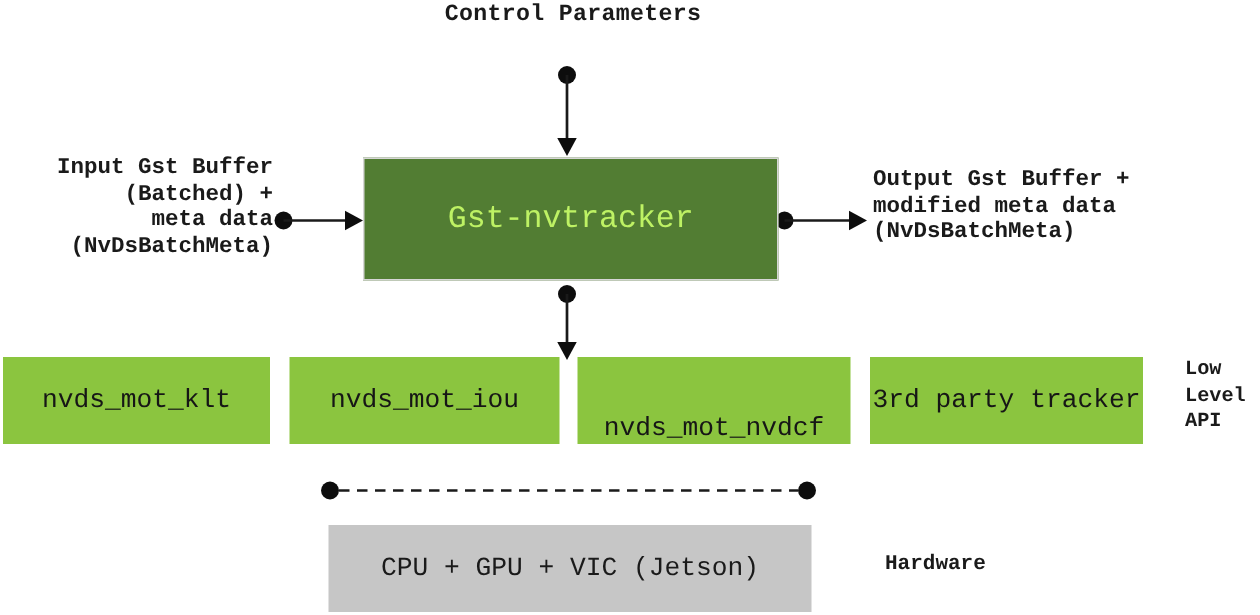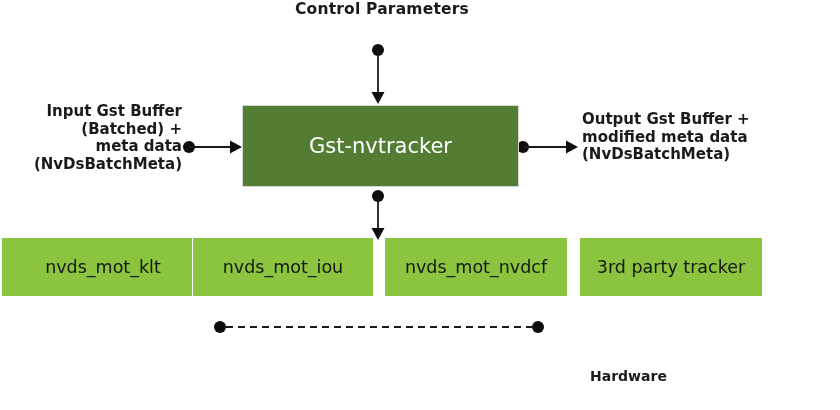--- a/index.html
+++ b/index.html
@@ -5,39 +5,39 @@
   html, body { margin: 0; padding: 0; background: #ffffff; }
   .canvas {
     position: relative;
     width: 840px;
     height: 410px;
     background: #ffffff;
     font-family: "DejaVu Sans", "Liberation Sans", sans-serif;
     color: #1a1a1a;
     overflow: hidden;
   }
-  .abs { position: absolute; }
+  .abs { position: absolute; font-family: Liberation Mono, monospace; }
   .pre { white-space: pre-line; }
 
   .control-label {
     left: 0; top: 6; width: 764px;
     text-align: center;
     font-size: 15.5px;
     font-weight: 600;
     letter-spacing: 0.2px;
   }
 
   .plugin-box {
     left: 242px; top: 105px;
     width: 275px; height: 80px;
     background: #527D33;
     border: 1px solid #d6d6d6;
     display: flex; align-items: center; justify-content: center;
     font-size: 21px;
-    color: #ffffff;
+    color: #bef264;
   }
 
   .io-label {
     font-size: 15px;
     font-weight: 600;
     line-height: 17.5px;
   }
   .input-label {
     left: 20px; top: 103px; width: 162px;
     text-align: right;
@@ -47,23 +47,23 @@
     text-align: left;
   }
 
   .tracker-box {
     top: 238px; height: 58px;
     background: #8BC53F;
     display: flex; align-items: center; justify-content: center;
     font-size: 17.5px;
     color: #161616;
   }
-  .tb0 { left: 2px;   width: 178px; padding-left: 12px; }
+  .tb0 { left: 2px;   width: 178px; }
   .tb1 { left: 193px; width: 180px; align-items: center; }
-  .tb2 { left: 385px; width: 182px; }
+  .tb2 { left: 385px; width: 182px; align-items: flex-end; }
   .tb3 { left: 580px; width: 182px; }
 
   .api-label {
     left: 790px; top: 238px; width: 48px;
     font-size: 13.5px;
     font-weight: 600;
     line-height: 17.5px;
   }
 
   .hardware-box {
@@ -152,17 +152,23 @@
   <div class="abs tracker-box tb1">
     <span>nvds_mot_iou</span>
   </div>
   <div class="abs tracker-box tb2">
     <span>nvds_mot_nvdcf</span>
   </div>
   <div class="abs tracker-box tb3">
     <span>3rd party tracker</span>
   </div>
 
+  <div class="abs api-label pre">Low
+Level
+API</div>
 
+  <div class="abs hardware-box">
+    <span>CPU + GPU + VIC (Jetson)</span>
+  </div>
 
   <div class="abs hardware-label">Hardware</div>
 
 </div>
 
 </body></html>

